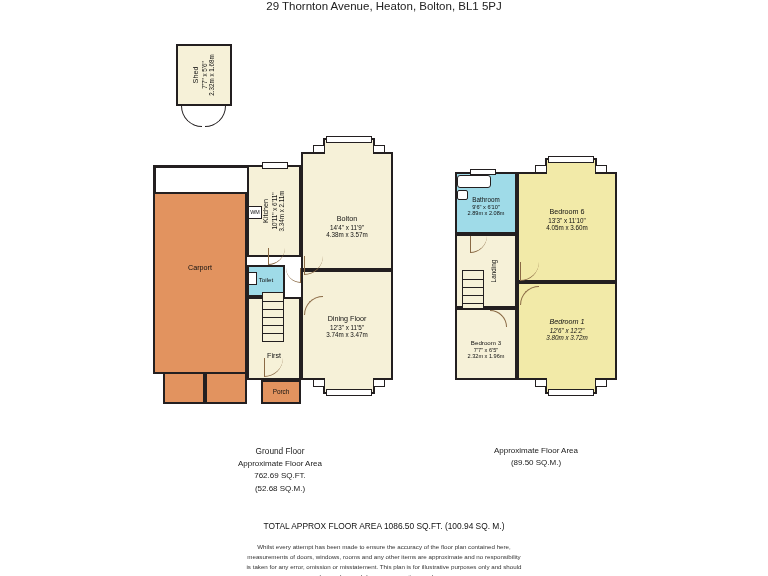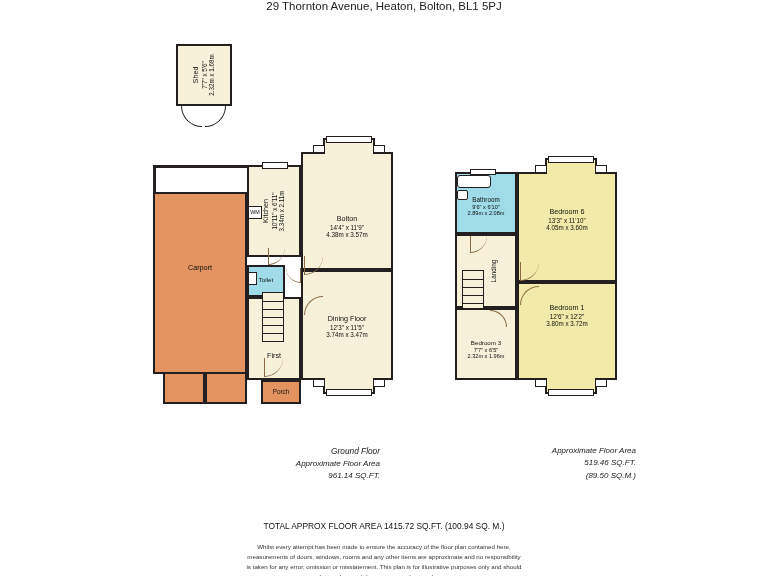--- a/index.html
+++ b/index.html
@@ -62,25 +62,24 @@
     border-top: 1px solid #231f20;
   }
   .door {
     position: absolute;
     border: 1.4px solid #8a6a45;
     border-radius: 0 0 100% 0;
     background: transparent;
   }
   .footer {
     position: absolute;
-    text-align: right;
+    text-align: center;
     font-size: 8px;
     line-height: 1.55;
     color: #1a1a1a;
-    font-style: italic;
   }
   .footer .h { font-size: 8.3px; }
   .total {
     position: absolute;
     left: 0; width: 768px;
     text-align: center;
     font-size: 8.4px;
     color: #111;
   }
   .disclaimer {
@@ -229,21 +228,21 @@
   <div class="d">13'3" x 11'10"</div>
   <div class="d">4.05m x 3.60m</div>
 </div>
 
 <div class="bay bayY" style="left:545px; top:158px; width:52px; height:16px; border-bottom:none;"></div>
 <div class="fix" style="left:535px; top:165px; width:12px; height:8px;"></div>
 <div class="fix" style="left:548px; top:156px; width:46px; height:7px;"></div>
 <div class="fix" style="left:595px; top:165px; width:12px; height:8px;"></div>
 
 <div class="room yellow" style="left:517px; top:282px; width:100px; height:98px;"></div>
-<div class="label" style="left:517px; top:304px; width:100px;">
+<div class="label" style="left:517px; top:318px; width:100px;font-style:italic;">
   <div class="nm">Bedroom 1</div>
   <div class="d">12'6" x 12'2"</div>
   <div class="d">3.80m x 3.72m</div>
 </div>
 
 <div class="bay bayY" style="left:545px; top:378px; width:52px; height:16px; border-top:none;"></div>
 <div class="fix" style="left:535px; top:379px; width:12px; height:8px;"></div>
 <div class="fix" style="left:548px; top:389px; width:46px; height:7px;"></div>
 <div class="fix" style="left:595px; top:379px; width:12px; height:8px;"></div>
 
@@ -270,29 +269,29 @@
 </div>
 
 <div class="door" style="left:520px; top:262px; width:18px; height:18px; border-top:none; border-right:none;"></div>
 <div class="door" style="left:520px; top:286px; width:18px; height:18px; border-bottom:none; border-right:none; border-radius:100% 0 0 0;"></div>
 <div class="door" style="left:470px; top:236px; width:16px; height:16px; border-top:none; border-right:none;"></div>
 <div class="door" style="left:490px; top:310px; width:16px; height:16px; border-bottom:none; border-left:none; border-radius:0 100% 0 0;"></div>
 
 <div class="footer" style="left:180px; top:445px; width:200px;">
   <div class="h">Ground Floor</div>
   <div>Approximate Floor Area</div>
-  <div>961.14 SQ.FT.</div>
+  <div>762.69 SQ.FT.</div>
+  <div>(52.68 SQ.M.)</div>
 </div>
 
 <div class="footer" style="left:436px; top:445px; width:200px;">
   <div>Approximate Floor Area</div>
-  <div>519.46 SQ.FT.</div>
   <div>(89.50 SQ.M.)</div>
 </div>
 
-<div class="total" style="top:521px;">TOTAL APPROX FLOOR AREA 1415.72 SQ.FT. (100.94 SQ. M.)</div>
+<div class="total" style="top:521px;">TOTAL APPROX FLOOR AREA 1086.50 SQ.FT. (100.94 SQ. M.)</div>
 
 <div class="disclaimer" style="top:542px;">
   <div>Whilst every attempt has been made to ensure the accuracy of the floor plan contained here,</div>
   <div>measurements of doors, windows, rooms and any other items are approximate and no responsibility</div>
   <div>is taken for any error, omission or misstatement. This plan is for illustrative purposes only and should</div>
   <div>be used as such by any prospective purchaser.</div>
 </div>
 
 </body></html>

